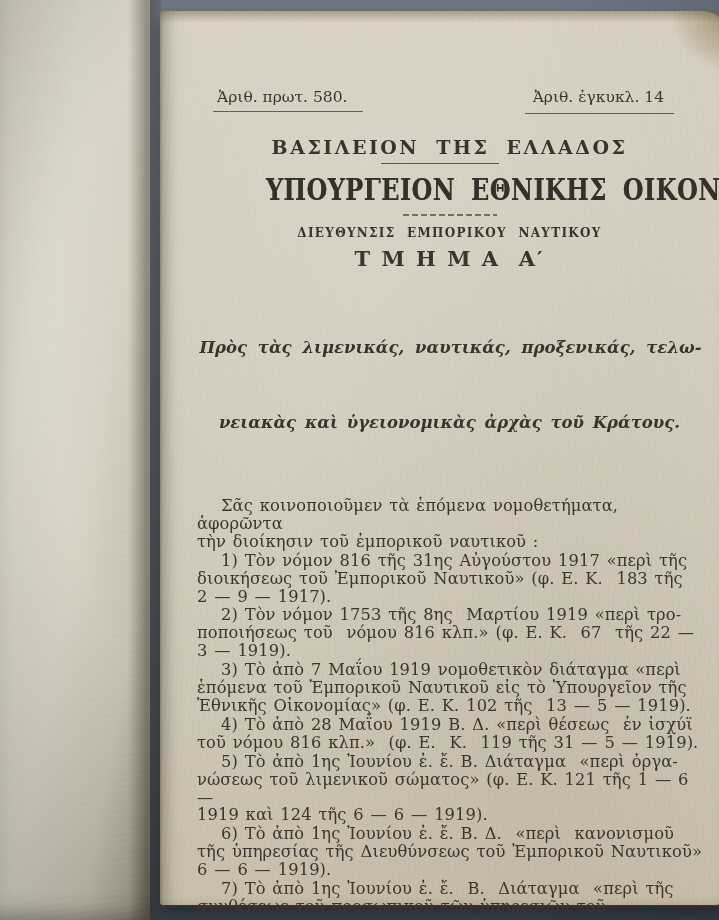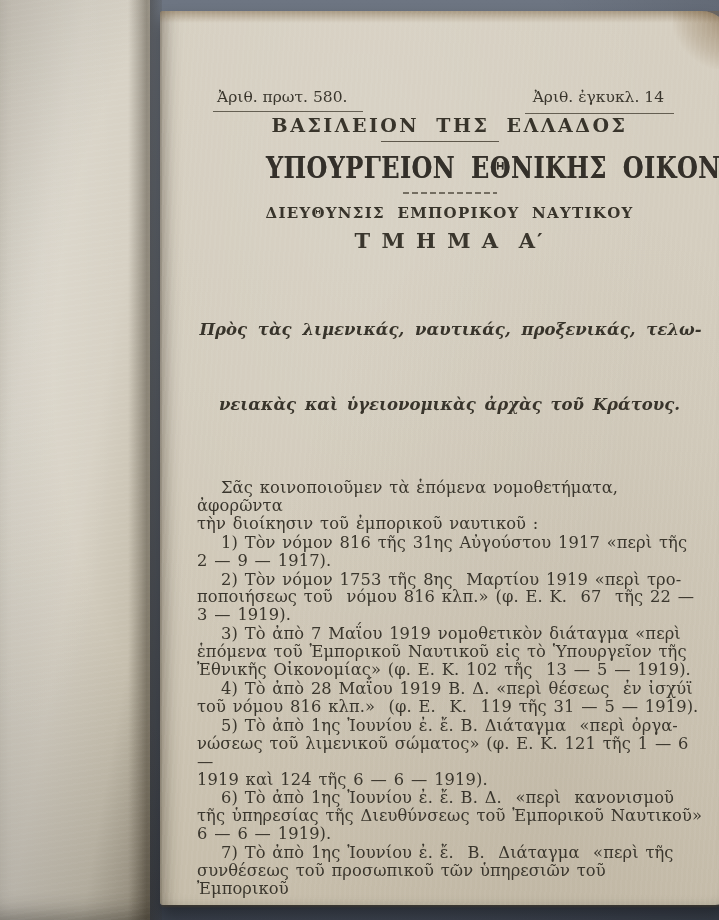--- a/index.html
+++ b/index.html
@@ -68,21 +68,21 @@
     font-size:15.5px;
   }
   .hnum{
     border-bottom:1.2px solid rgba(62,56,44,.75);
     padding:0 16px 5px 4px;
     white-space:pre;
   }
   .hnum-left{margin-left:16px;}
   .hnum-right{margin-right:28px;padding:0 10px 7px 8px;}
   .kingdom{
-    text-align:center;
+    margin-top:22px;text-align:center;
     font-size:19px;font-weight:bold;letter-spacing:2.5px;word-spacing:8px;
     color:#38342b;white-space:pre;
   }
   .rule-solid{
     width:118px;height:0;margin:5px auto 0;position:relative;left:-10px;
     border-top:1.5px solid rgba(62,56,44,.8);
   }
   .ministry{margin-top:9px;text-align:center;}
   .ministry-in{
     display:inline-block;
@@ -90,21 +90,21 @@
     letter-spacing:.5px;word-spacing:9px;white-space:pre;
     transform:scaleX(.8);transform-origin:center;
     color:#34302a;text-shadow:0 0 .5px rgba(52,48,42,.6);
   }
   .rule-dashed{
     width:94px;height:2px;margin:7px auto 0;
     background:repeating-linear-gradient(90deg,rgba(62,56,44,.65) 0 6px,transparent 6px 9px);
   }
   .directorate{
     margin-top:10px;text-align:center;
-    font-size:15px;font-weight:bold;letter-spacing:1.3px;word-spacing:6px;
+    font-size:12px;font-weight:bold;letter-spacing:1.3px;word-spacing:6px;
     white-space:pre;color:#38342b;
   }
   .department{
     margin-top:6px;text-align:center;
     font-size:21px;font-weight:bold;letter-spacing:2px;white-space:pre;
   }
   .address{
     margin-top:14px;
     font-size:16.5px;font-weight:bold;font-style:italic;line-height:25px;
     white-space:pre;color:#38342b;
@@ -161,20 +161,21 @@
 
       <div class="body">
 
         <div class="para">
           <div class="ln first">Σᾶς κοινοποιοῦμεν τὰ ἑπόμενα νομοθετήματα, ἀφορῶντα</div>
           <div class="ln">τὴν διοίκησιν τοῦ ἐμπορικοῦ ναυτικοῦ :</div>
         </div>
 
         <div class="para">
           <div class="ln first">1) Τὸν νόμον 816 τῆς 31ης Αὐγούστου 1917 «περὶ τῆς</div>
+          <div class="ln">διοικήσεως τοῦ Ἐμπορικοῦ Ναυτικοῦ» (φ. Ε. Κ.  183 τῆς</div>
           <div class="ln">2 — 9 — 1917).</div>
         </div>
 
         <div class="para">
           <div class="ln first">2) Τὸν νόμον 1753 τῆς 8ης  Μαρτίου 1919 «περὶ τρο-</div>
           <div class="ln">ποποιήσεως τοῦ  νόμου 816 κλπ.» (φ. Ε. Κ.  67  τῆς 22 —</div>
           <div class="ln">3 — 1919).</div>
         </div>
 
         <div class="para">

